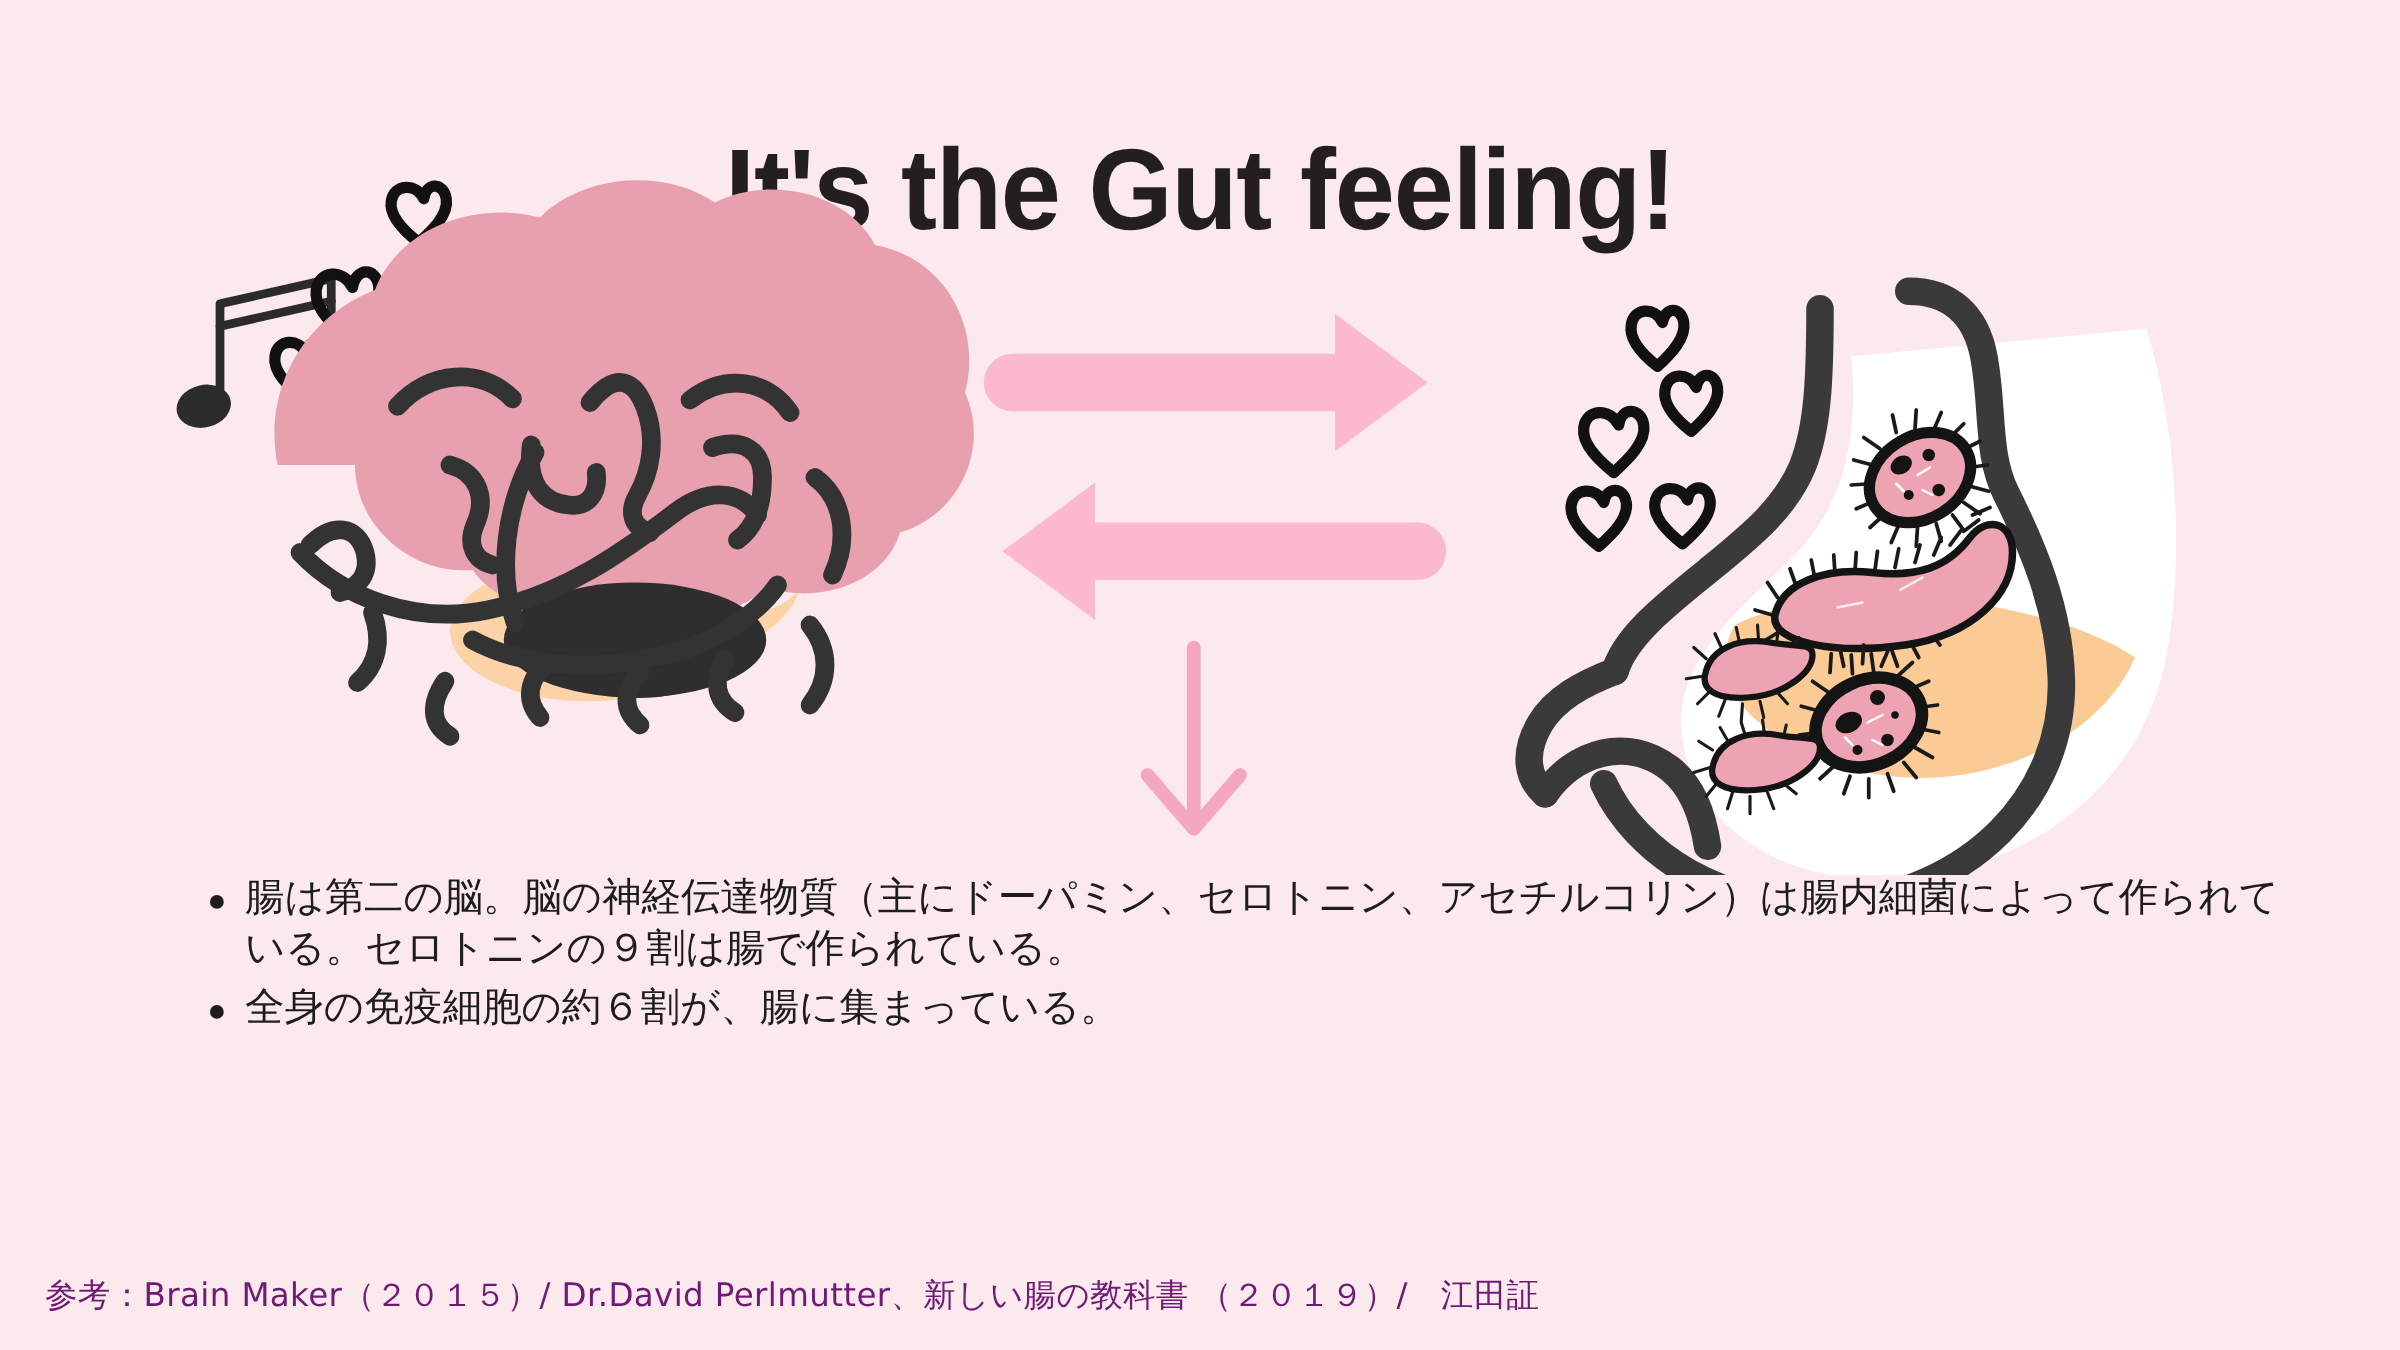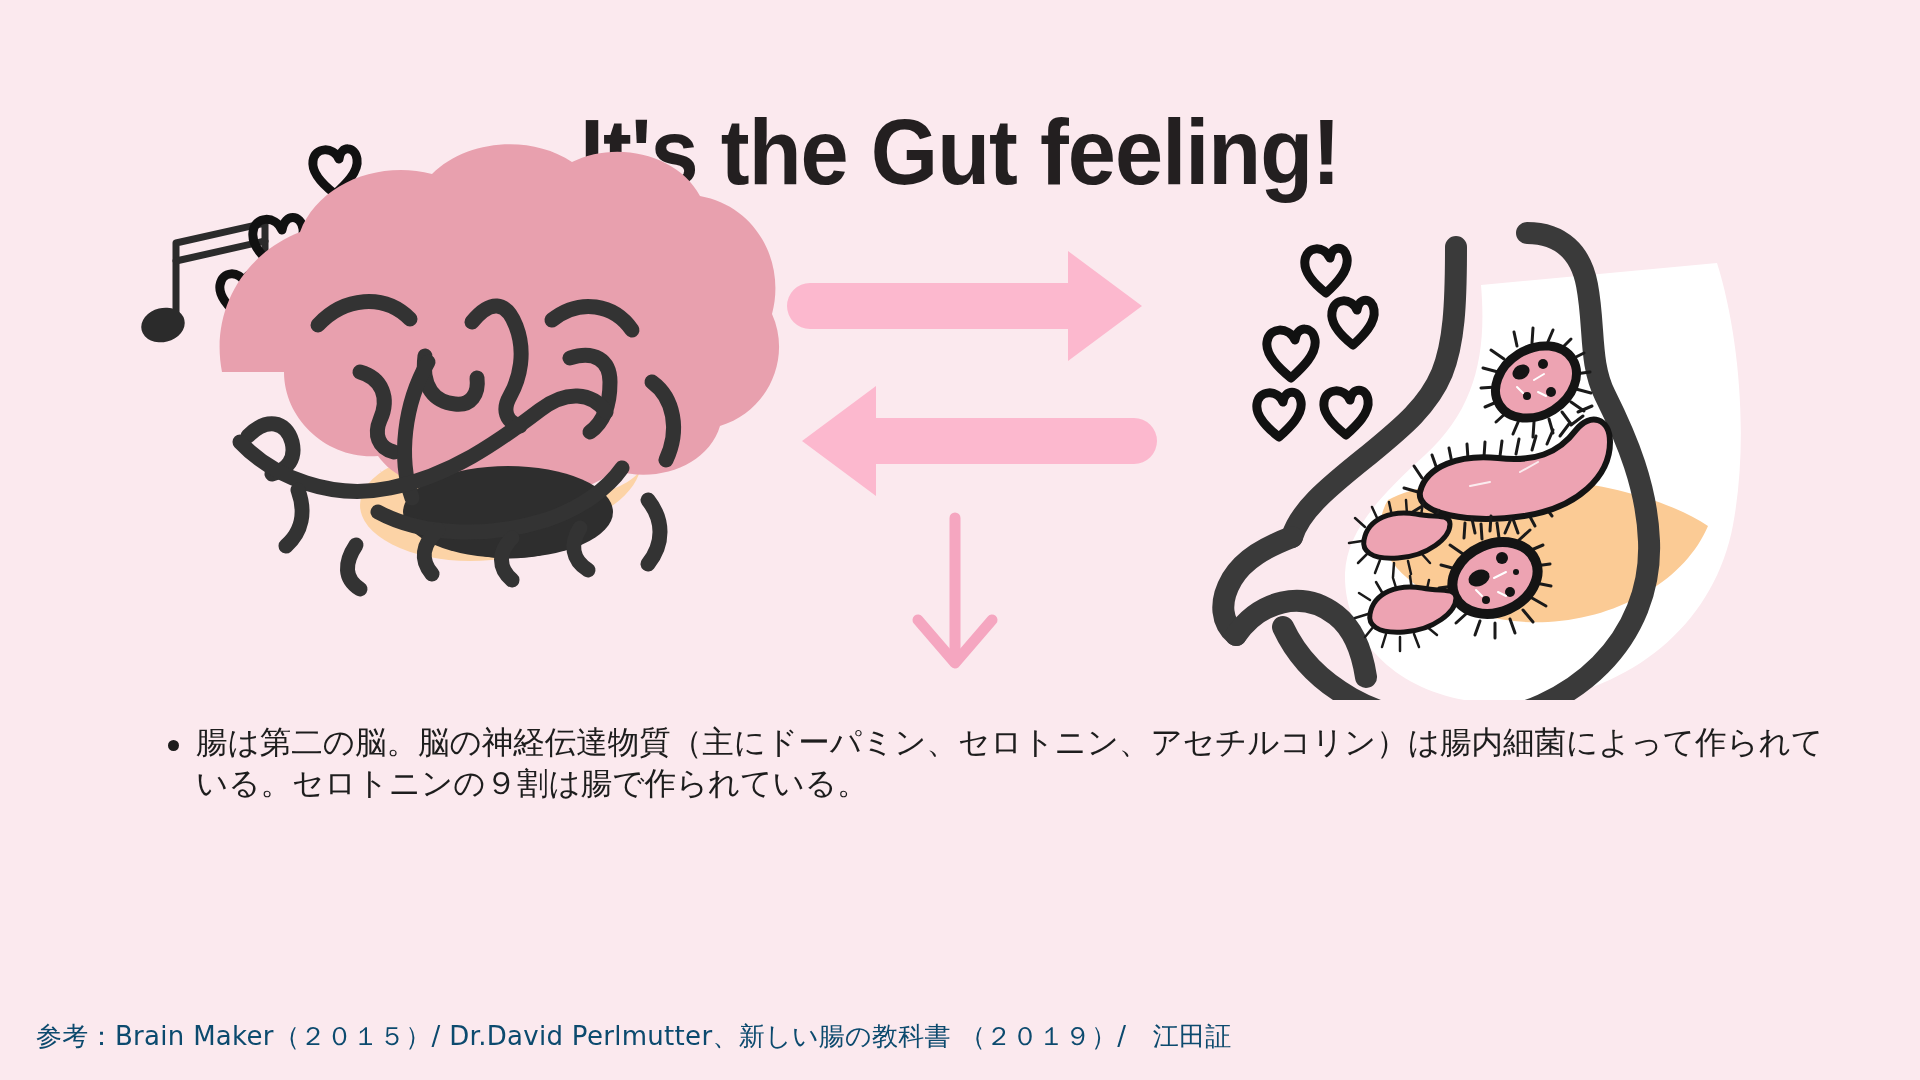--- a/index.html
+++ b/index.html
@@ -46,21 +46,21 @@
     width: 1920px;
     height: 700px;
     pointer-events: none;
   }
   #art svg { display: block; }
 
   
   #bullets {
     position: absolute;
     left: 150px;
-    top: 722px;
+    top: 698px;
     width: 1700px;
     color: #1d1d1d;
     font-size: 31.5px;
     line-height: 1.30;
     font-family: "DejaVu Sans", "Liberation Sans", sans-serif;
   }
   #bullets ul {
     margin: 0;
     padding: 0 0 0 46px;
     list-style: none;
@@ -80,21 +80,21 @@
     border-radius: 50%;
     background: #1d1d1d;
   }
 
   
   #footer {
     position: absolute;
     left: 36px;
     bottom: 26px;
     font-size: 26px;
-    color: #0c4a6e;
+    color: #701a75;
     font-family: "DejaVu Sans", "Liberation Sans", sans-serif;
     letter-spacing: 0.3px;
     white-space: nowrap;
   }
 </style>
 </head>
 <body>
 
 <div id="slide">
 
@@ -358,18 +358,19 @@
           <path d="M1370 614 c4,-22 28,-30 52,-26 c22,4 34,0 34,10
                    c0,14 -22,32 -52,34 c-28,2 -36,-8 -34,-18 z" fill="#eda3b2" stroke="#141414" stroke-width="5"></path>
         </g>
       </g>
     </svg>
   </div>
 
   <div id="bullets">
     <ul>
       <li>腸は第二の脳。脳の神経伝達物質（主にドーパミン、セロトニン、アセチルコリン）は腸内細菌によって作られている。セロトニンの９割は腸で作られている。</li>
+      <li>全身の免疫細胞の約６割が、腸に集まっている。</li>
     </ul>
   </div>
 
   <div id="footer">参考：Brain Maker（２０１５）/ Dr.David Perlmutter、新しい腸の教科書 （２０１９）/　江田証</div>
 
 </div>
 
 </body></html>

